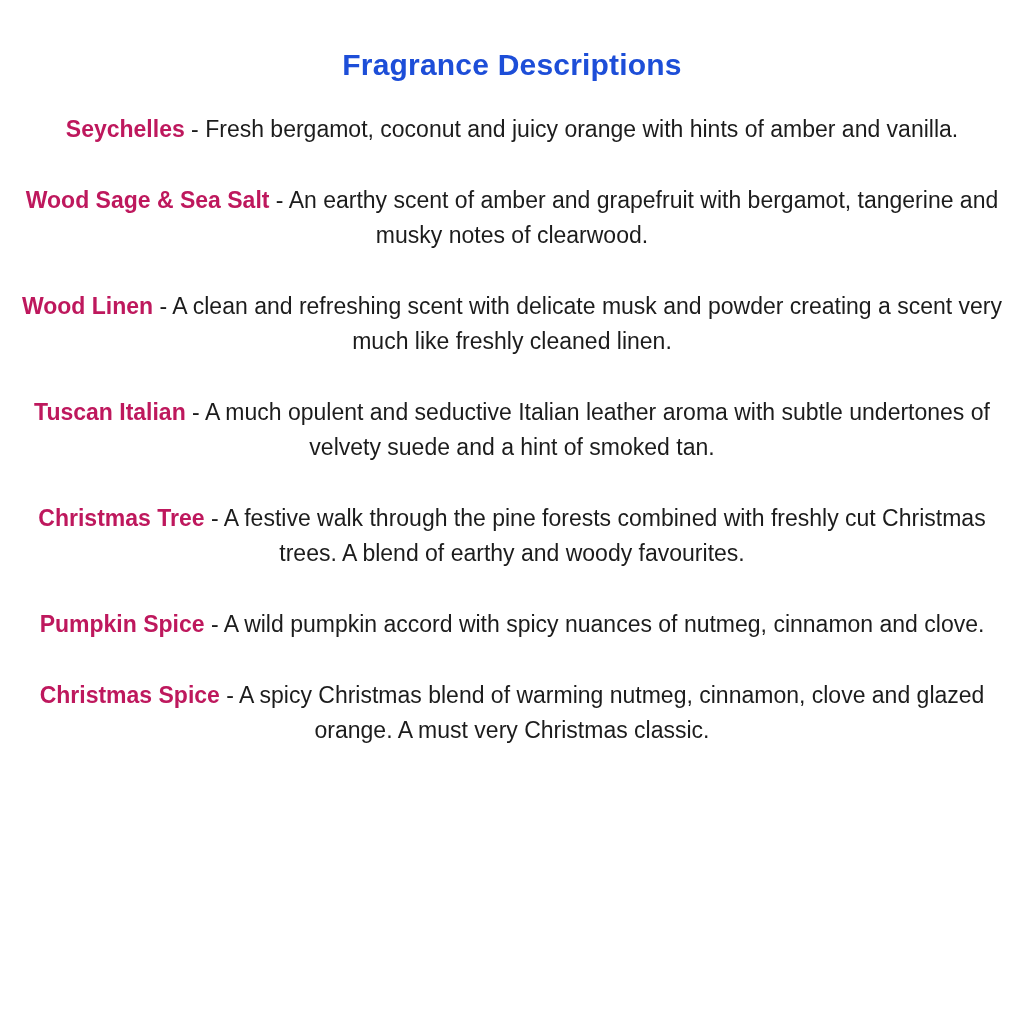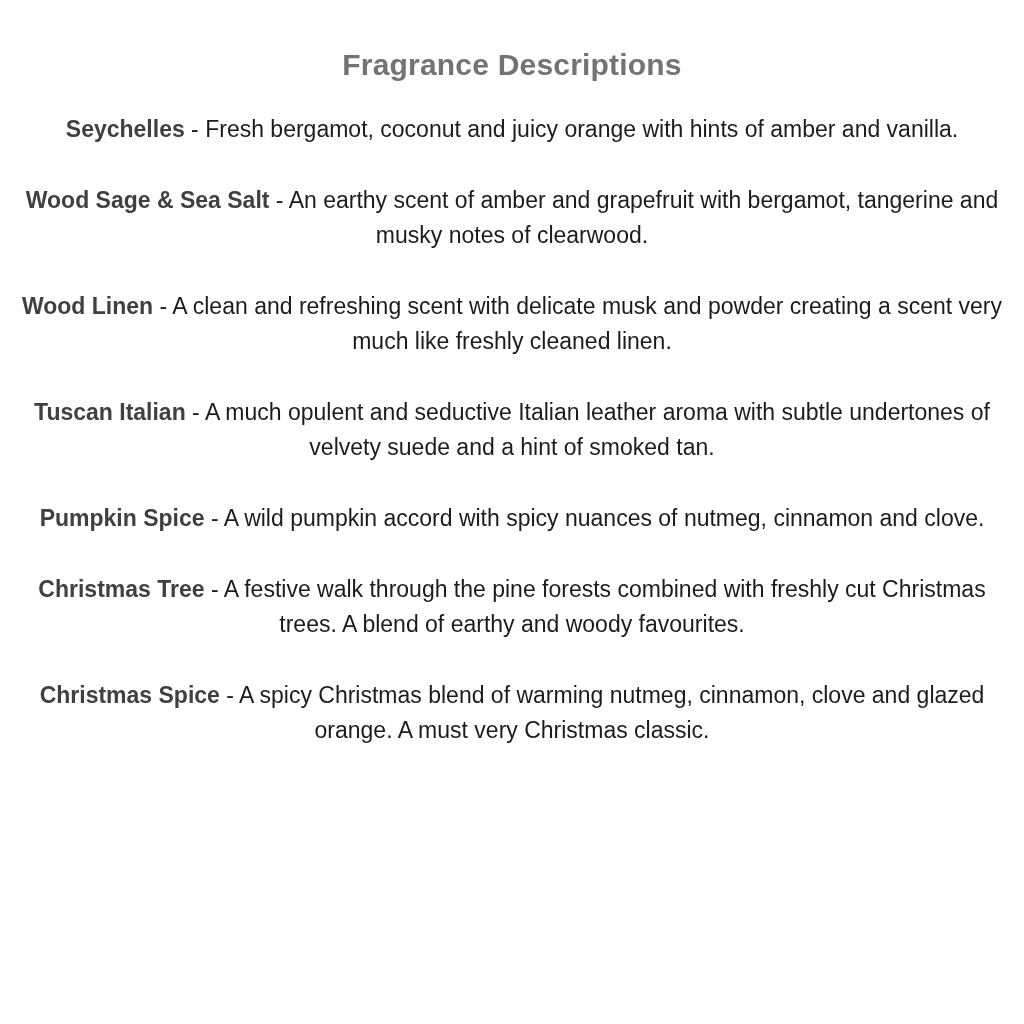--- a/index.html
+++ b/index.html
@@ -20,51 +20,51 @@
     margin: 0 auto;
     padding-top: 44px;
     text-align: center;
   }
   .page-title {
     font-size: 30px;
     line-height: 42px;
     font-weight: 800;
     letter-spacing: 0.2px;
     margin: 0 0 26px 0;
-    color: #737373;
+    color: #1d4ed8;
   }
   .entry {
     font-size: 23px;
     line-height: 35px;
     font-weight: 400;
     margin: 0 0 36px 0;
     color: #1c1c1c;
   }
   .entry .name {
     font-weight: 800;
-    color: #404040;
+    color: #be185d;
   }
   .entry .sep, .entry .desc {
     white-space: pre-wrap;
   }
 </style>
 </head>
 <body>
 
 <div class="doc">
   <h1 class="page-title">Fragrance Descriptions</h1>
   <div id="fragrance-list">
   <p class="entry"><strong class="name">Seychelles</strong><span class="sep"> - </span><span class="desc">Fresh bergamot, coconut and juicy orange with hints of amber and vanilla.</span></p>
 
 
   <p class="entry"><strong class="name">Wood Sage &amp; Sea Salt</strong><span class="sep"> - </span><span class="desc">An earthy scent of amber and grapefruit with bergamot, tangerine and musky notes of clearwood.</span></p>
 
   <p class="entry"><strong class="name">Wood Linen</strong><span class="sep"> - </span><span class="desc">A clean and refreshing scent with delicate musk and powder creating a scent very much like freshly cleaned linen.</span></p>
 
   <p class="entry"><strong class="name">Tuscan Italian</strong><span class="sep"> - </span><span class="desc">A much opulent and seductive Italian leather aroma with subtle undertones of velvety suede and a hint of smoked tan.</span></p>
 
+  <p class="entry"><strong class="name">Christmas Tree</strong><span class="sep"> - </span><span class="desc">A festive walk through the pine forests combined with freshly cut Christmas trees. A blend of earthy and woody favourites.</span></p>
+
   <p class="entry"><strong class="name">Pumpkin Spice</strong><span class="sep"> - </span><span class="desc">A wild pumpkin accord with spicy nuances of nutmeg, cinnamon and clove.</span></p>
-
-  <p class="entry"><strong class="name">Christmas Tree</strong><span class="sep"> - </span><span class="desc">A festive walk through the pine forests combined with freshly cut Christmas trees. A blend of earthy and woody favourites.</span></p>
 
   <p class="entry"><strong class="name">Christmas Spice</strong><span class="sep"> - </span><span class="desc">A spicy Christmas blend of warming nutmeg, cinnamon, clove and glazed orange. A must very Christmas classic.</span></p>
 </div>
 </div>
 
 </body></html>

